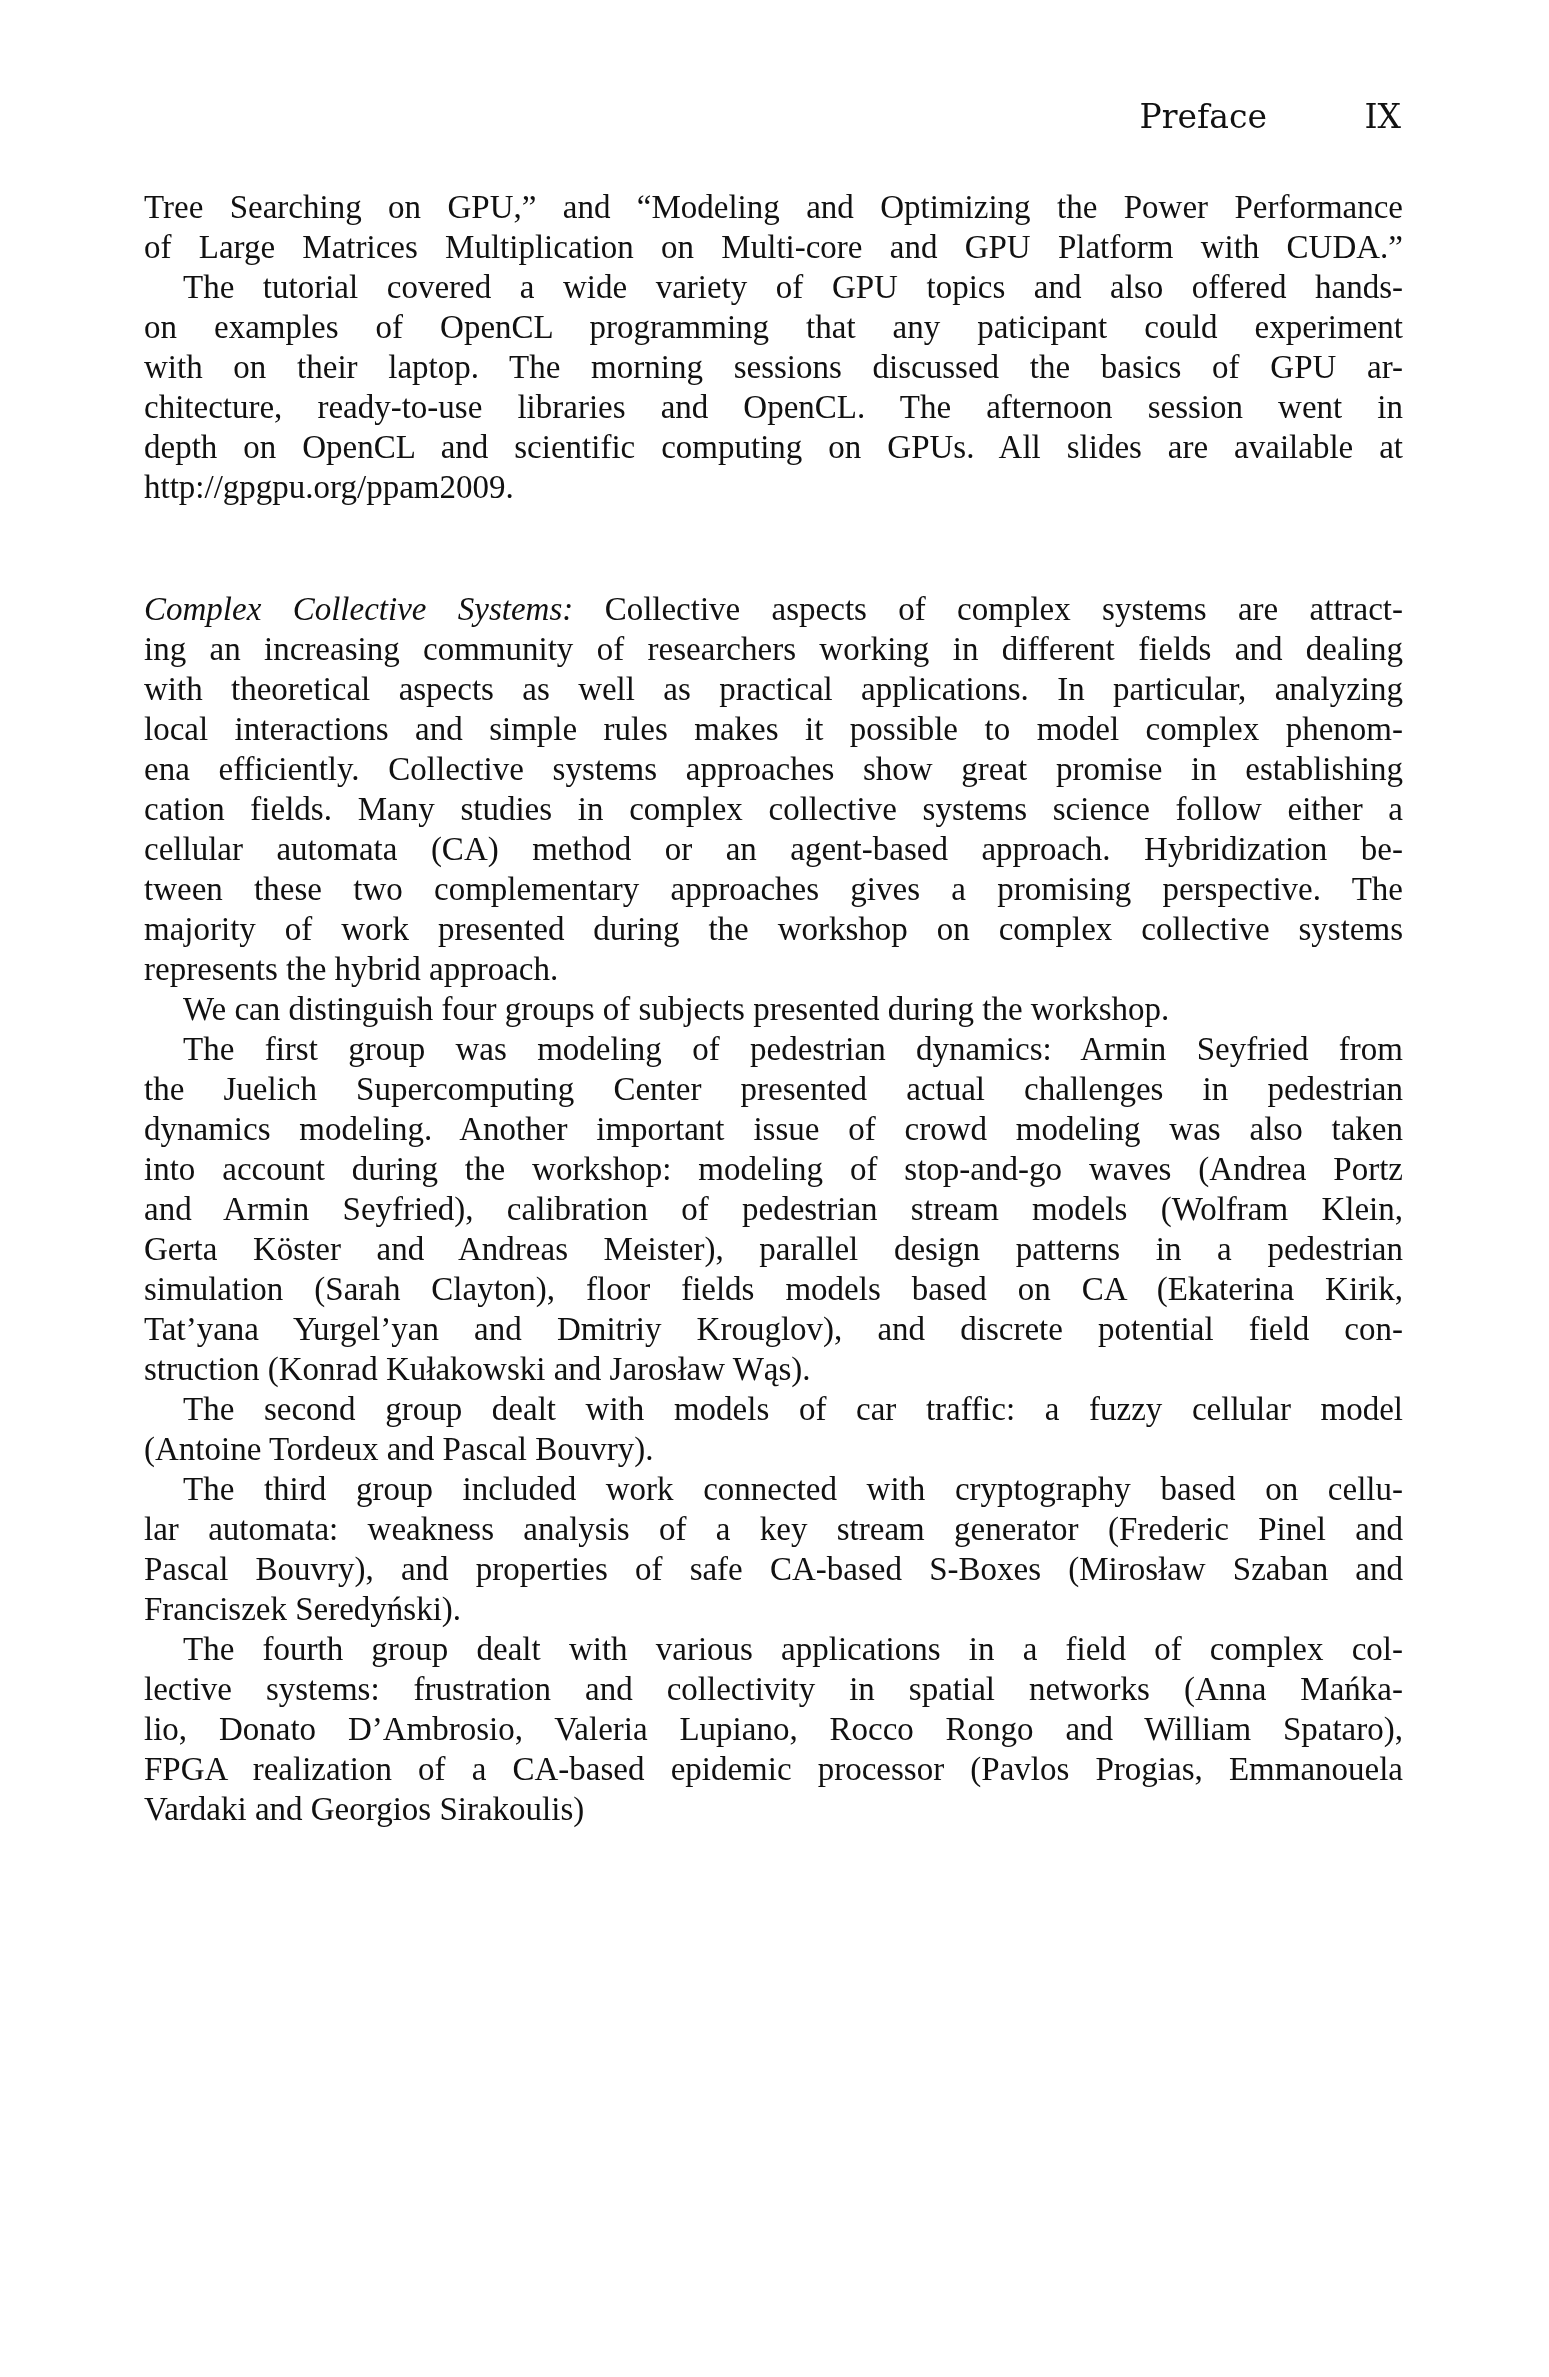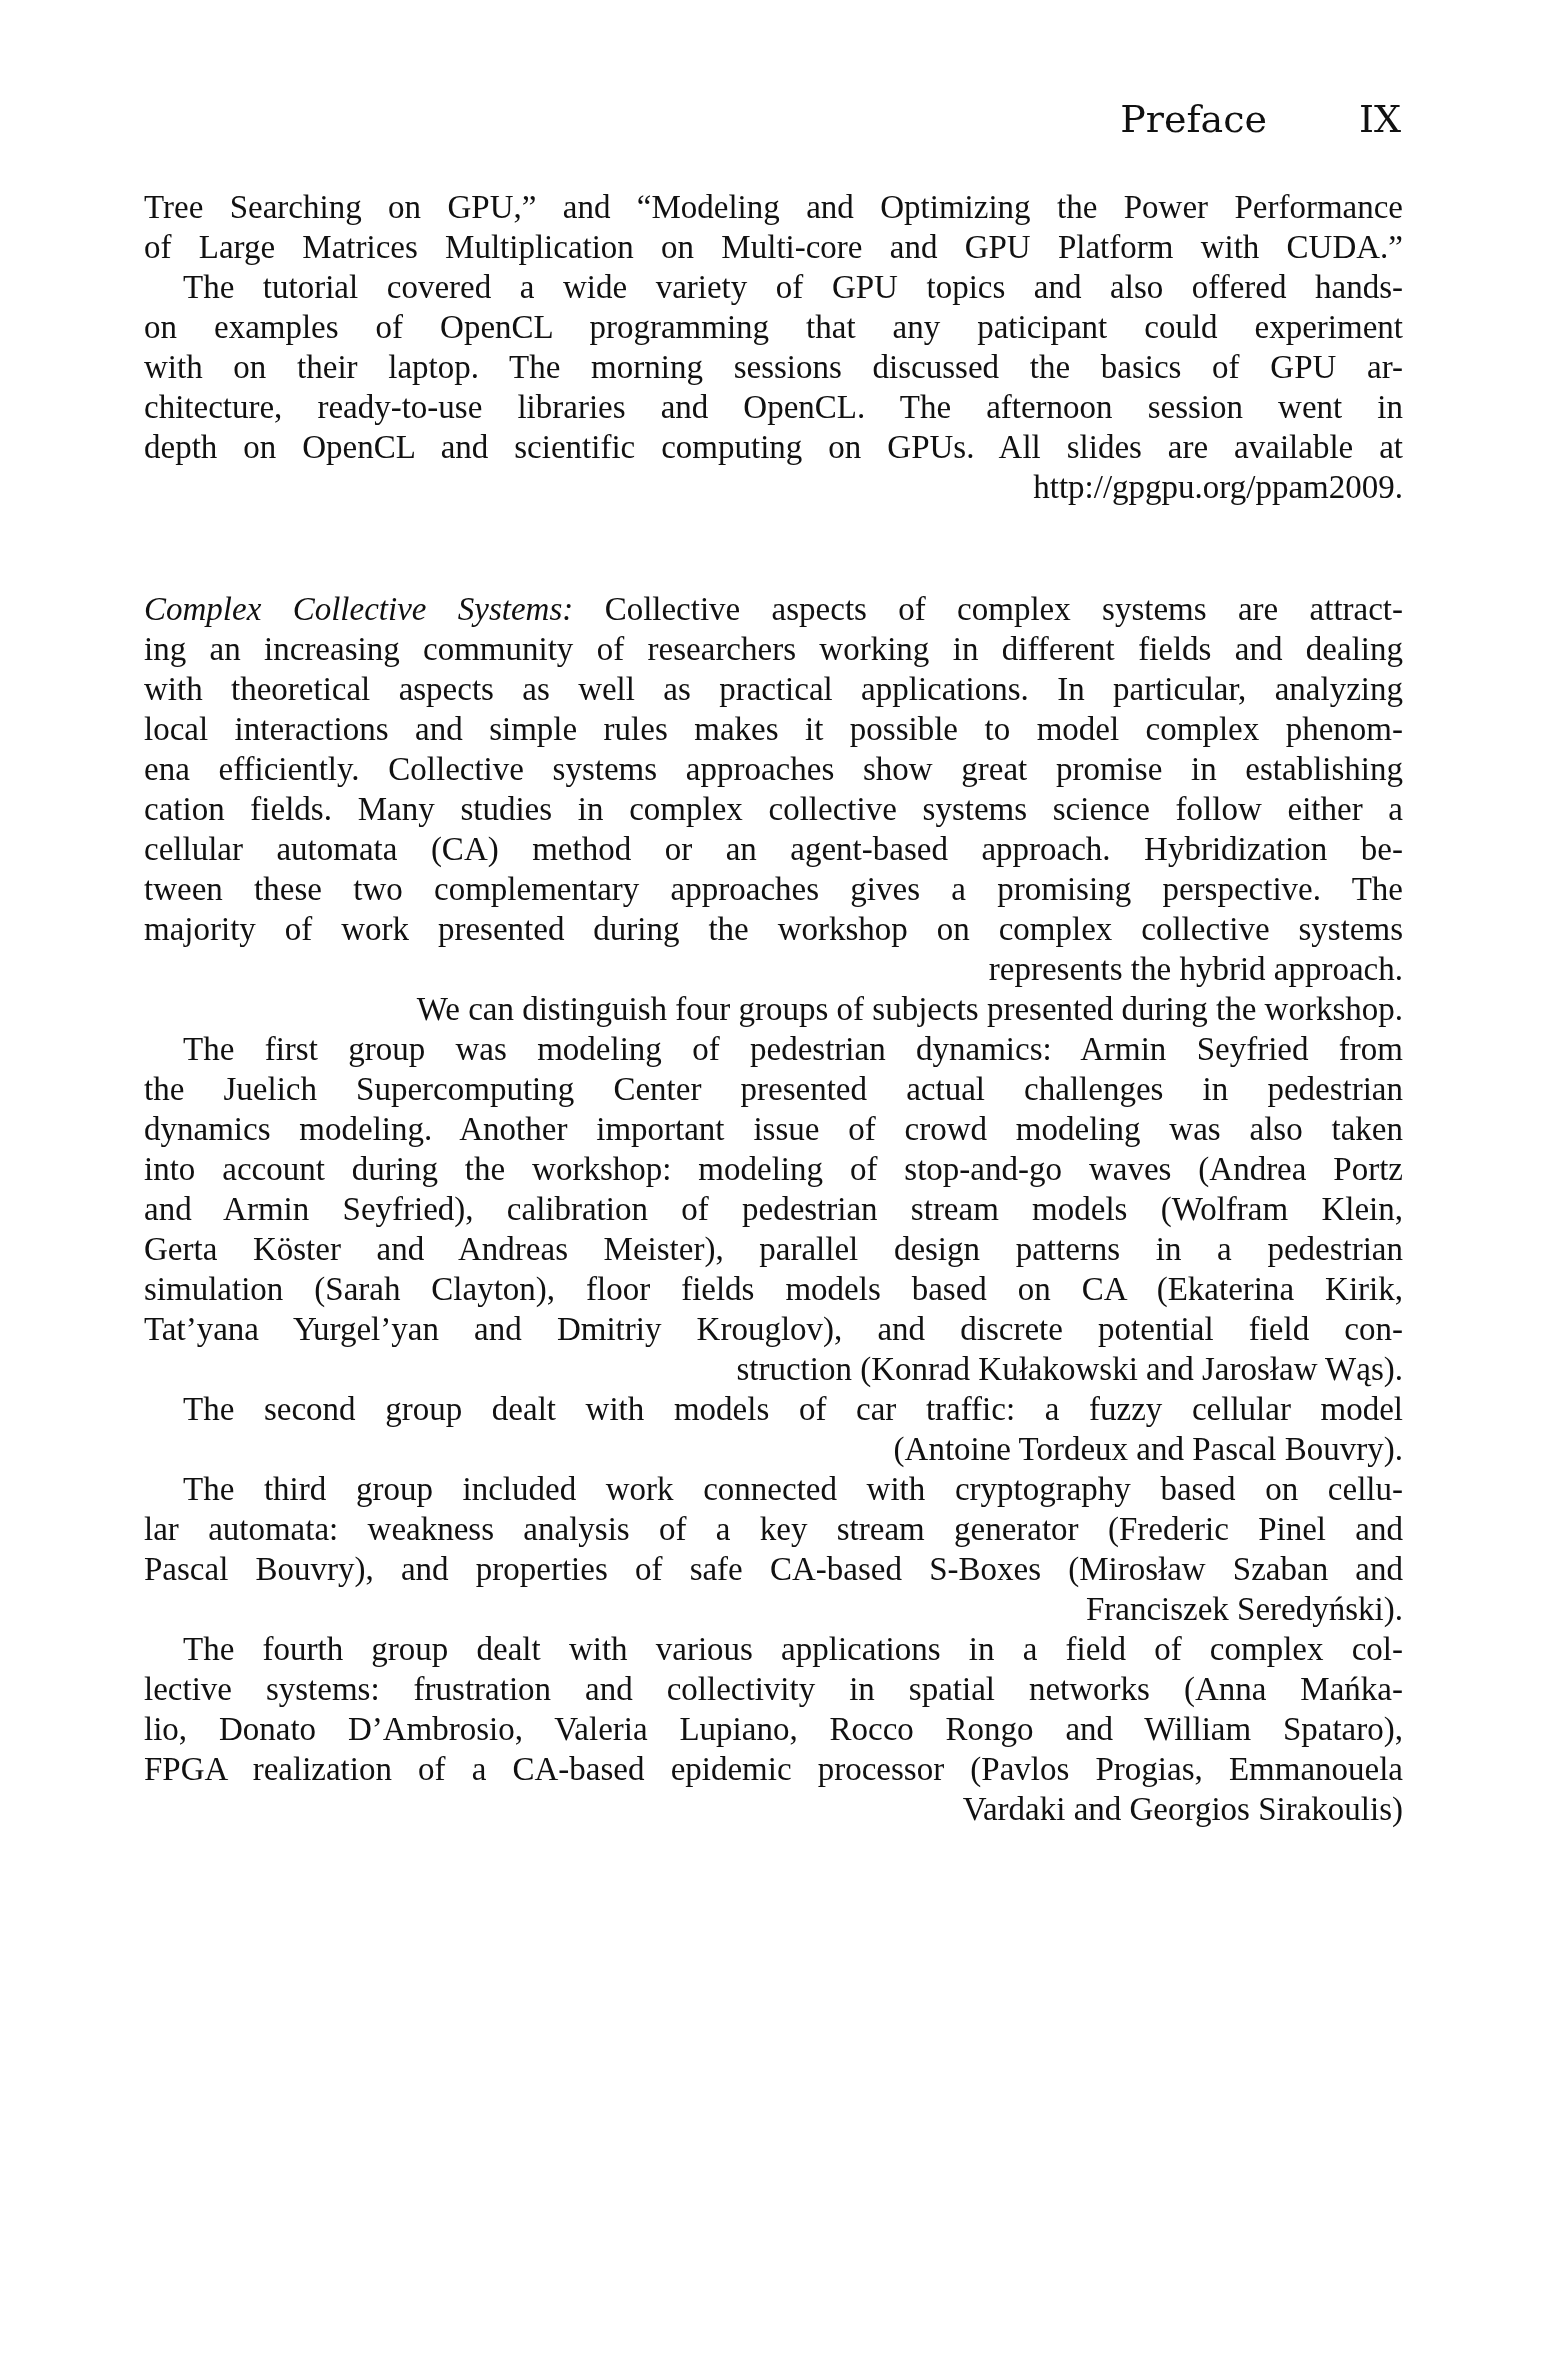--- a/index.html
+++ b/index.html
@@ -1,23 +1,23 @@
 <!DOCTYPE html>
 <html style="font-size:14px"><head>
 <meta charset="utf-8">
 <style>
   html, body { margin:0; padding:0; background:#ffffff; }
   body { width:1549px; height:2377px; position:relative; overflow:hidden;
          font-family:"DejaVu Serif","Liberation Serif",serif; color:#111; }
-  .header { position:absolute; top:97px; left:0; width:1401px; height:35px; font-size:38px; }
+  .header { position:absolute; top:97px; left:0; width:1401px; height:35px; font-size:33px; }
   .running-title { position:absolute; right:134px; top:0; }
   .page-number { position:absolute; right:0; top:0; }
   .body { position:absolute; left:144px; top:187px; width:1259px;
           font-family:"Liberation Serif","DejaVu Serif",serif; font-size:33px; line-height:40px; }
-  .line { height:40px; white-space:nowrap;text-align:right; }
+  .line { height:40px; white-space:nowrap; }
   .j { text-align:justify; text-align-last:justify; white-space:normal; }
   .ind { text-indent:39px; }
   .gap { height:54px; }
   em { font-style:italic; }
 </style>
 </head>
 <body>
 
 <div class="header">
   <span class="running-title">Preface</span>

